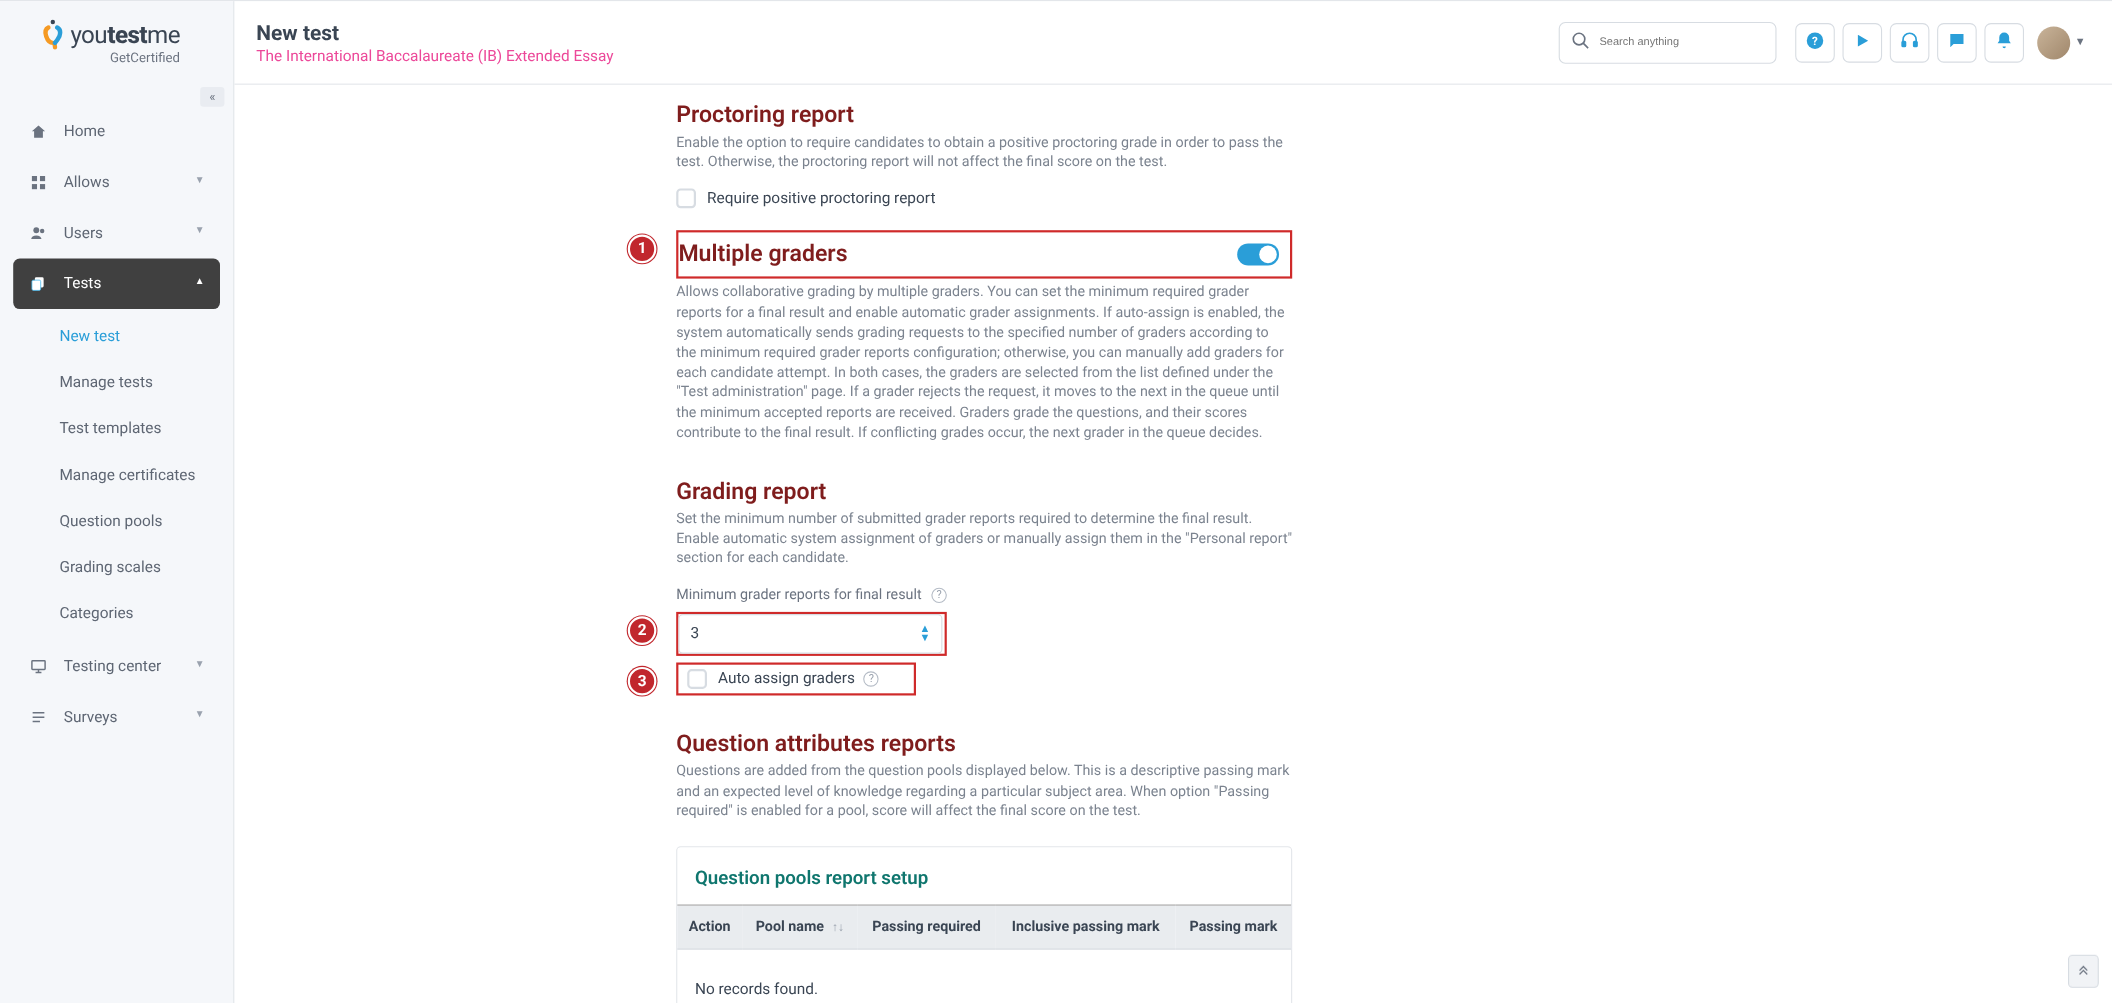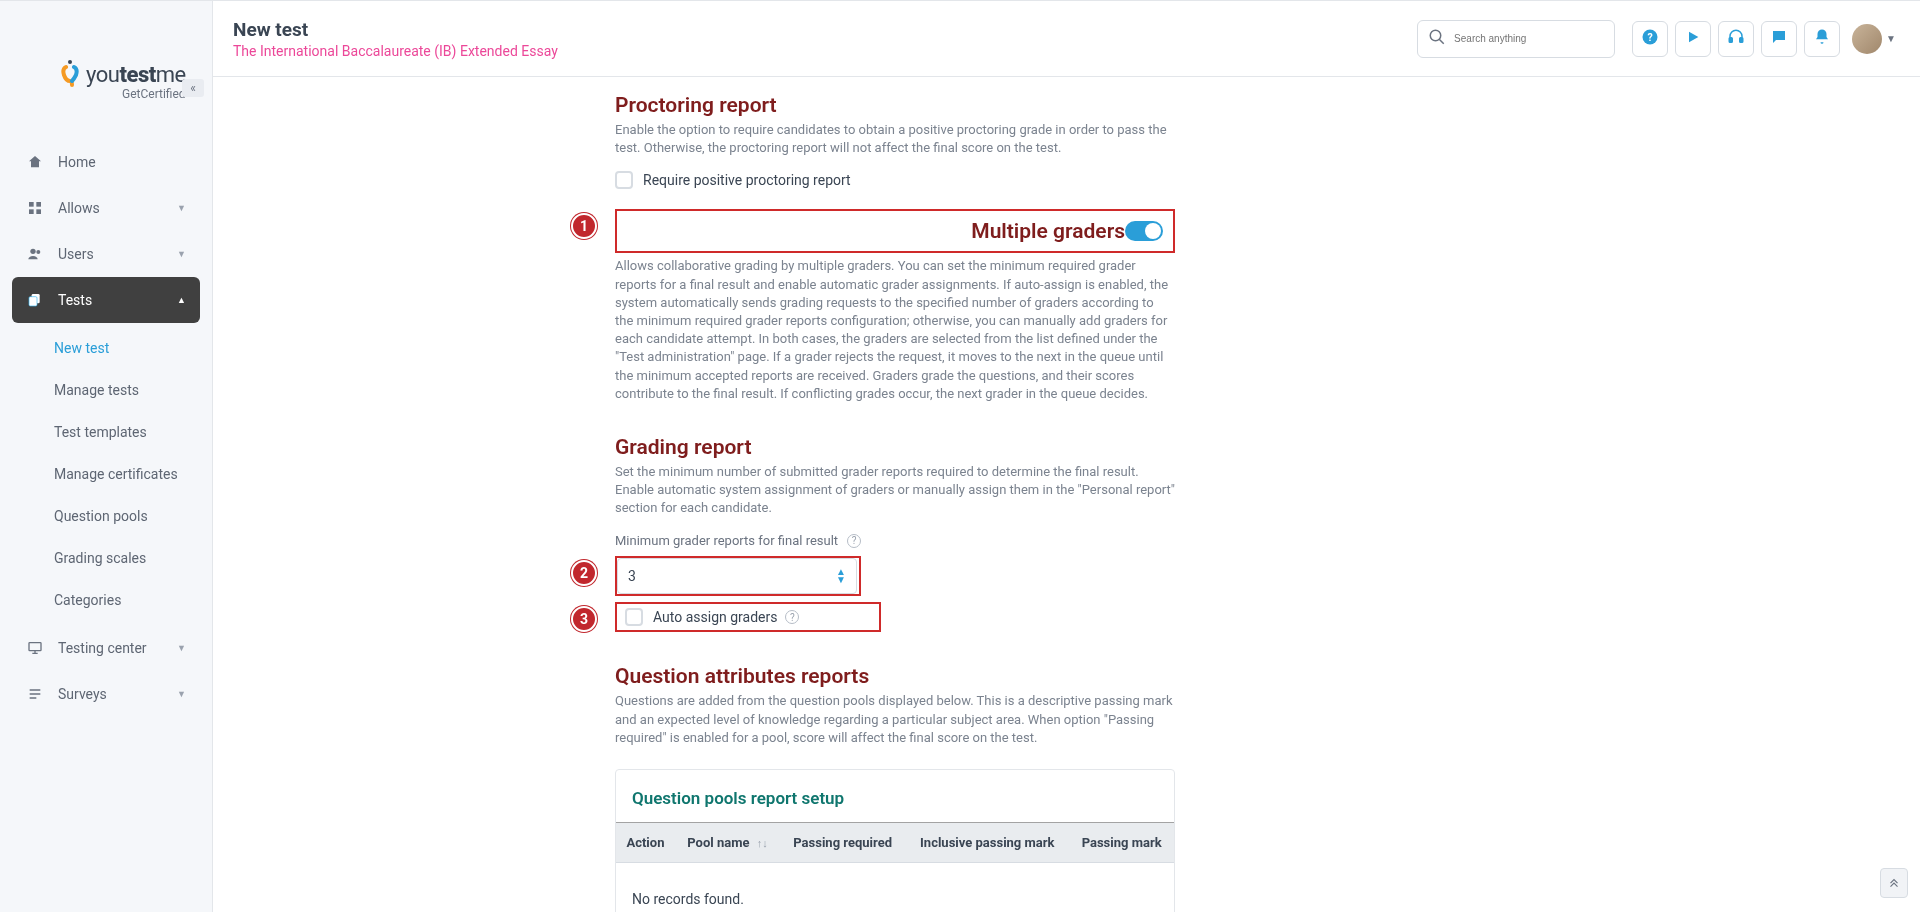--- a/index.html
+++ b/index.html
@@ -15,25 +15,24 @@
 .app { display: flex; height: 100%; border-top: 1px solid #e3e6ea; }
 .sidebar {
   width: 213px;
   background: #f5f7fa;
   border-right: 1px solid #e3e6ea;
   display: flex;
   flex-direction: column;
   position: relative;
 }
 .logo-area {
-  padding: 16px 20px 8px 60px;
+  padding: 16px 20px 8px 38px;
   display: flex;
   flex-direction: column;
   align-items: flex-start;
-  margin-top: 42px;
 }
 .logo-row { display: flex; align-items: center; gap: 6px; }
 .logo-mark { width: 20px; height: 30px; position: relative; }
 .logo-text { font-size: 22px; font-weight: 400; color: #3a4553; letter-spacing: -0.5px; }
 .logo-text b { font-weight: 800; }
 .logo-sub { font-size: 12px; color: #6b7380; margin-left: 62px; margin-top: -2px; }
 .collapse-btn {
   position: absolute;
   right: 8px;
   top: 78px;
@@ -44,21 +43,21 @@
   display: flex;
   align-items: center;
   justify-content: center;
   font-size: 12px;
   color: #6b7380;
   cursor: pointer;
 }
 .nav { margin-top: 30px; padding: 0 12px; }
 .nav-item {
   display: flex;
-  align-items: center;
+  align-items: flex-start;
   padding: 15px 14px;
   color: #5e6673;
   font-size: 14px;
   cursor: pointer;
   border-radius: 6px;
   position: relative;
 }
 .nav-item.active { background: #404040; color: #fff; }
 .nav-item .icon { width: 18px; margin-right: 14px; display: inline-flex; align-items: center; justify-content: center; }
 .nav-item .chev { margin-left: auto; font-size: 9px; color: #9aa2ae; }
@@ -132,21 +131,21 @@
   font-size: 10px;
   color: #9aa2ae;
   display: inline-flex;
   align-items: center;
   justify-content: center;
   margin-left: 8px;
 }
 .toggle-row {
   display: flex;
   align-items: center;
-  justify-content: flex-end;
+  justify-content: space-between;
   height: 36px;
 }
 .toggle {
   width: 38px;
   height: 20px;
   border-radius: 10px;
   background: #2a9ed8;
   position: relative;
 }
 .toggle::after {
@@ -190,21 +189,21 @@
   padding: 0 10px;
   font-size: 14px;
   color: #3a4553;
   position: relative;
   width: 240px;
 }
 .number-input .spinners { margin-left: auto; display: flex; flex-direction: column; line-height: 6px; gap: 2px; }
 .number-input .spin { font-size: 10px; color: #2a9ed8; cursor: pointer; }
 .annot-2-box { margin-top: 8px; padding: 0; width: 246px; border: 2px solid #cf2a2a; }
 .annot-2-badge { top: 4px; }
-.annot-3-box { margin-top: 6px; padding: 4px 8px; width: 266px; border: 2px solid #cf2a2a; }
+.annot-3-box { margin-top: 6px; padding: 4px 8px; width: 218px; border: 2px solid #cf2a2a; }
 .annot-3-badge { top: 4px; }
 .pools-box {
   border: 1px solid #e3e6ea;
   border-radius: 4px;
   margin-top: 22px;
 }
 .pools-head { padding: 18px 16px 14px; font-size: 17px; font-weight: 600; color: #0f766e; }
 .pools-table { width: 100%; border-collapse: collapse; }
 .pools-table th {
   background: #e9ecef;

